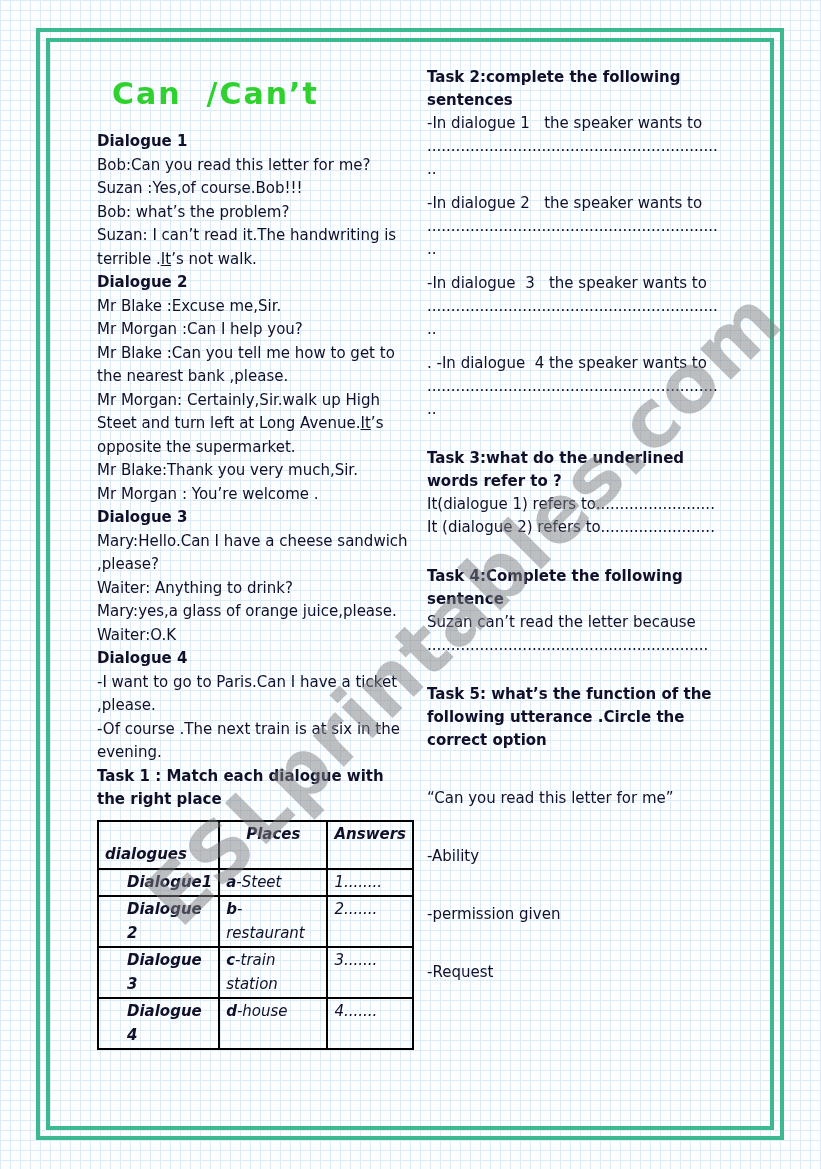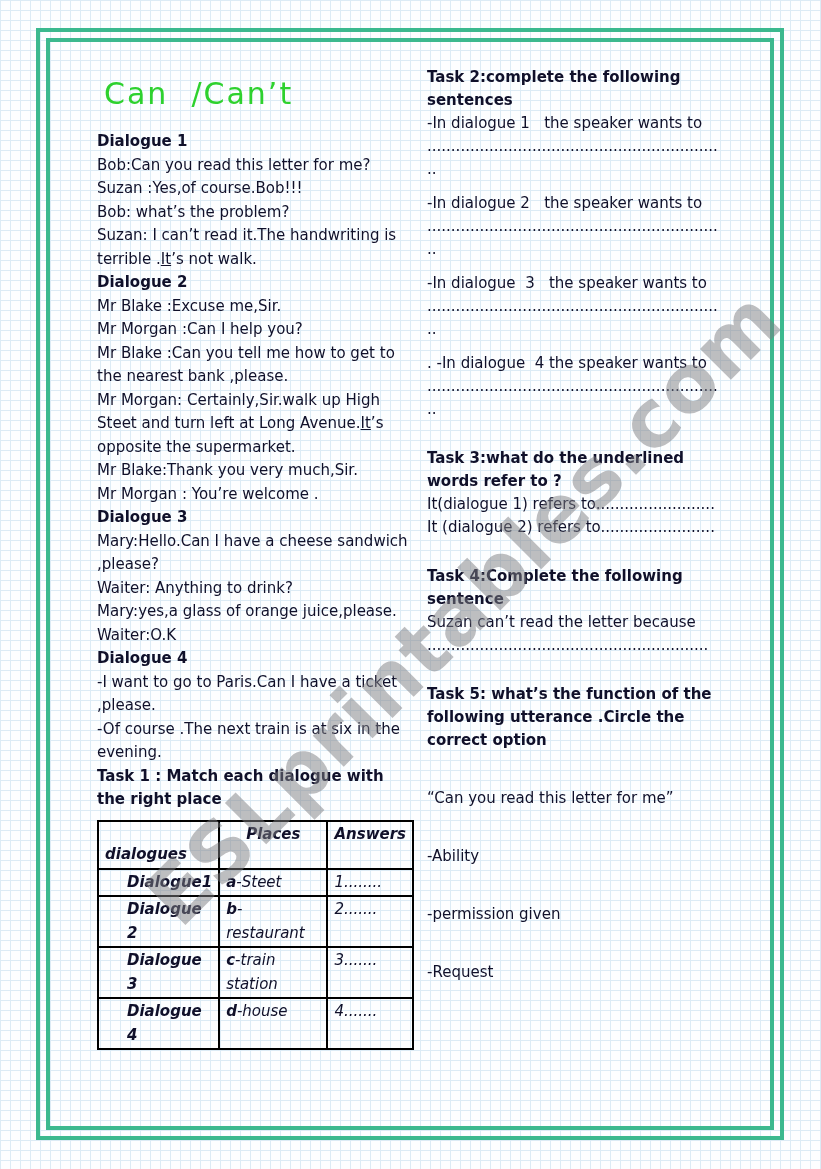--- a/index.html
+++ b/index.html
@@ -17,22 +17,22 @@
   }
   .frame-outer {
     position:absolute; left:36px; top:28px; width:748px; height:1112px;
     border:4px solid #3cb98e; z-index:1;
   }
   .frame-inner {
     position:absolute; left:6px; top:6px; right:6px; bottom:6px;
     border:4px solid #3cb98e;
   }
   .title {
-    position:absolute; left:104px; top:76px; z-index:2;
-    font-size:30px; font-weight:normal; color:#2ed12e;
+    position:absolute; left:112px; top:76px; z-index:2;
+    font-size:30px; font-weight:bold; color:#2ed12e;
     letter-spacing:2px; white-space:pre;
   }
   .col-left {
     position:absolute; left:97px; top:130px; width:317px; z-index:2;
     font-size:15px; line-height:23.5px;
   }
   .col-right {
     position:absolute; left:427px; top:66px; width:292px; z-index:2;
     font-size:15px; line-height:23px;
   }

